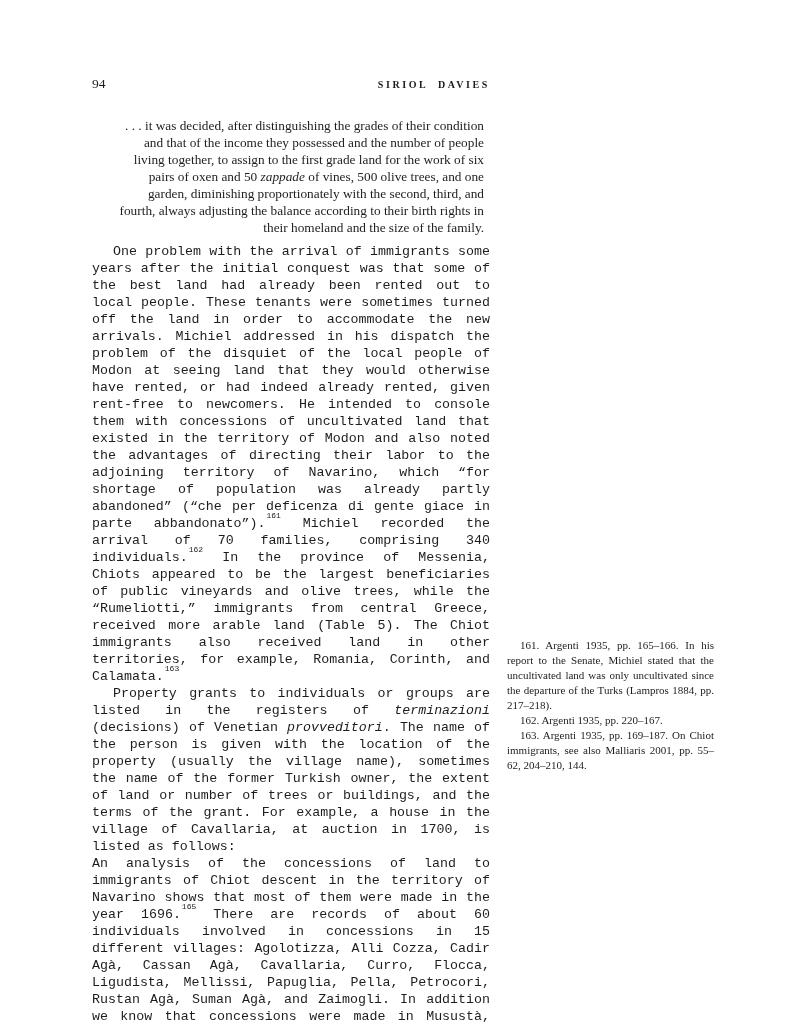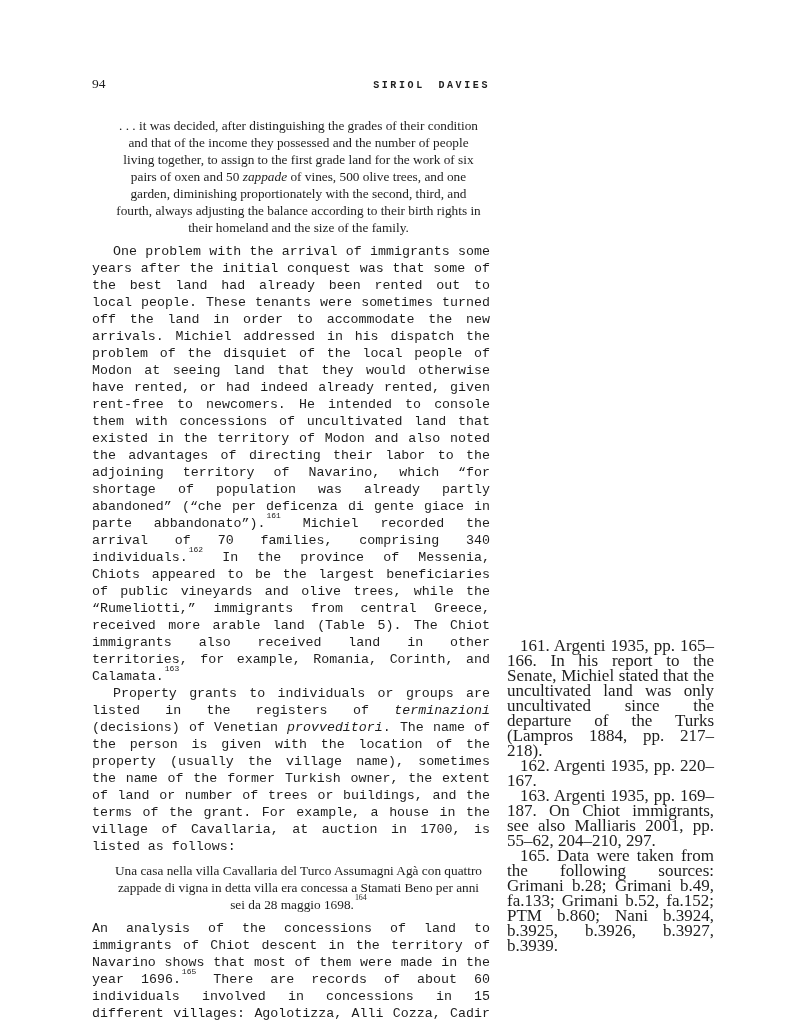--- a/index.html
+++ b/index.html
@@ -23,51 +23,50 @@
     display: flex;
     justify-content: space-between;
     align-items: baseline;
   }
   .pagenum { font-size: 13.5px; }
   .author {
     font-size: 10px;
     font-weight: 700;
     letter-spacing: 2.6px;
     word-spacing: 5px;
-    font-family: Liberation Mono, monospace;
   }
   .main {
     position: absolute;
     left: 92px; top: 98px;
     width: 398px;
     font-size: 13.3px;
     line-height: 17px;
     text-align: justify;
     hyphens: auto;
     -webkit-hyphens: auto;
   }
   .para { margin: 0; font-family: Liberation Mono, monospace; }
   .indent { text-indent: 21px; }
   .continues { text-align-last: justify; }
   .bquote {
     margin: 7px 6px 7px 21px;
-    text-align: center;
+    text-align: right;
   }
   sup {
     font-size: 0.6em;
     line-height: 0;
     position: relative;
     top: -0.45em;
     margin-left: 1px;
   }
   .sidenotes {
     position: absolute;
     left: 507px; top: 626px;
     width: 207px;
-    font-size: 17px;
+    font-size: 11px;
     line-height: 15px;
     text-align: justify;
     hyphens: auto;
     -webkit-hyphens: auto;
   }
   .sidenote { margin: 0; text-indent: 13px; }
 </style>
 </head>
 <body>
 
@@ -75,24 +74,22 @@
 
   <header class="running-head">
     <span class="pagenum">94</span>
     <span class="author">SIRIOL DAVIES</span>
   </header>
 
   <div class="main">
     <div class="bquote">. . . it was decided, after distinguishing the grades of their condition and that of the income they possessed and the number of people living together, to assign to the first grade land for the work of six pairs of oxen and 50 <i>zappade</i> of vines, 500 olive trees, and one garden, diminishing proportionately with the second, third, and fourth, always adjusting the balance according to their birth rights in their homeland and the size of the family.</div>
     <p class="para indent">One problem with the arrival of immigrants some years after the initial conquest was that some of the best land had already been rented out to local people. These tenants were sometimes turned off the land in order to accommodate the new arrivals. Michiel addressed in his dispatch the problem of the disquiet of the local people of Modon at seeing land that they would otherwise have rented, or had indeed already rented, given rent-free to newcomers. He intended to console them with concessions of uncultivated land that existed in the territory of Modon and also noted the advantages of directing their labor to the adjoining territory of Navarino, which “for shortage of population was already partly abandoned” (“che per deficenza di gente giace in parte abbandonato”).<sup>161</sup> Michiel recorded the arrival of 70 families, comprising 340 individuals.<sup>162</sup> In the province of Messenia, Chiots appeared to be the largest beneficiaries of public vineyards and olive trees, while the “Rumeliotti,” immigrants from central Greece, received more arable land (Table 5). The Chiot immigrants also received land in other territories, for example, Romania, Corinth, and Calamata.<sup>163</sup></p>
     <p class="para indent">Property grants to individuals or groups are listed in the registers of <i>terminazioni</i> (decisions) of Venetian <i>provveditori</i>. The name of the person is given with the location of the property (usually the village name), sometimes the name of the former Turkish owner, the extent of land or number of trees or buildings, and the terms of the grant. For example, a house in the village of Cavallaria, at auction in 1700, is listed as follows:</p>
-    <div class="bquote">Una casa nella villa Cavallaria del Turco Assumagni Agà con quattro zappade di vigna in detta villa era concessa a Stamati Beno per anni sei da 28 maggio 1698.<sup>164</sup></div>
     <p class="para continues">An analysis of the concessions of land to immigrants of Chiot descent in the territory of Navarino shows that most of them were made in the year 1696.<sup>165</sup> There are records of about 60 individuals involved in concessions in 15 different villages: Agolotizza, Alli Cozza, Cadir Agà, Cassan Agà, Cavallaria, Curro, Flocca, Ligudista, Mellissi, Papuglia, Pella, Petrocori, Rustan Agà, Suman Agà, and Zaimogli. In addition we know that concessions were made in Musustà, Scarmega, Carvunocori, Allafina, and Cassi of property that had previously been rented out to local people. The largest group comprised 26 people headed by the Giustiniani brothers; this family, along with the Soffietti and Castelli, is described by Michiel as</p>
   </div>
 
   <aside class="sidenotes">
     <p class="sidenote">161. Argenti 1935, pp. 165–166. In his report to the Senate, Michiel stated that the uncultivated land was only uncultivated since the departure of the Turks (Lampros 1884, pp. 217–218).</p>
     <p class="sidenote">162. Argenti 1935, pp. 220–167.</p>
-    <p class="sidenote">163. Argenti 1935, pp. 169–187. On Chiot immigrants, see also Malliaris 2001, pp. 55–62, 204–210, 297.</p>
-    <p class="sidenote">165. Data were taken from the following sources: Grimani b.28; Grimani b.49, fa.133; Grimani b.52, fa.152; PTM b.860; Nani b.3924, b.3925, b.3926, b.3927, b.3939.</p>
+    <p class="sidenote">163. Argenti 1935, pp. 169–187. On Chiot immigrants, see also Malliaris 2001, pp. 55–62, 204–210, 144.</p>
   </aside>
 
 </div>
 
 </body></html>

